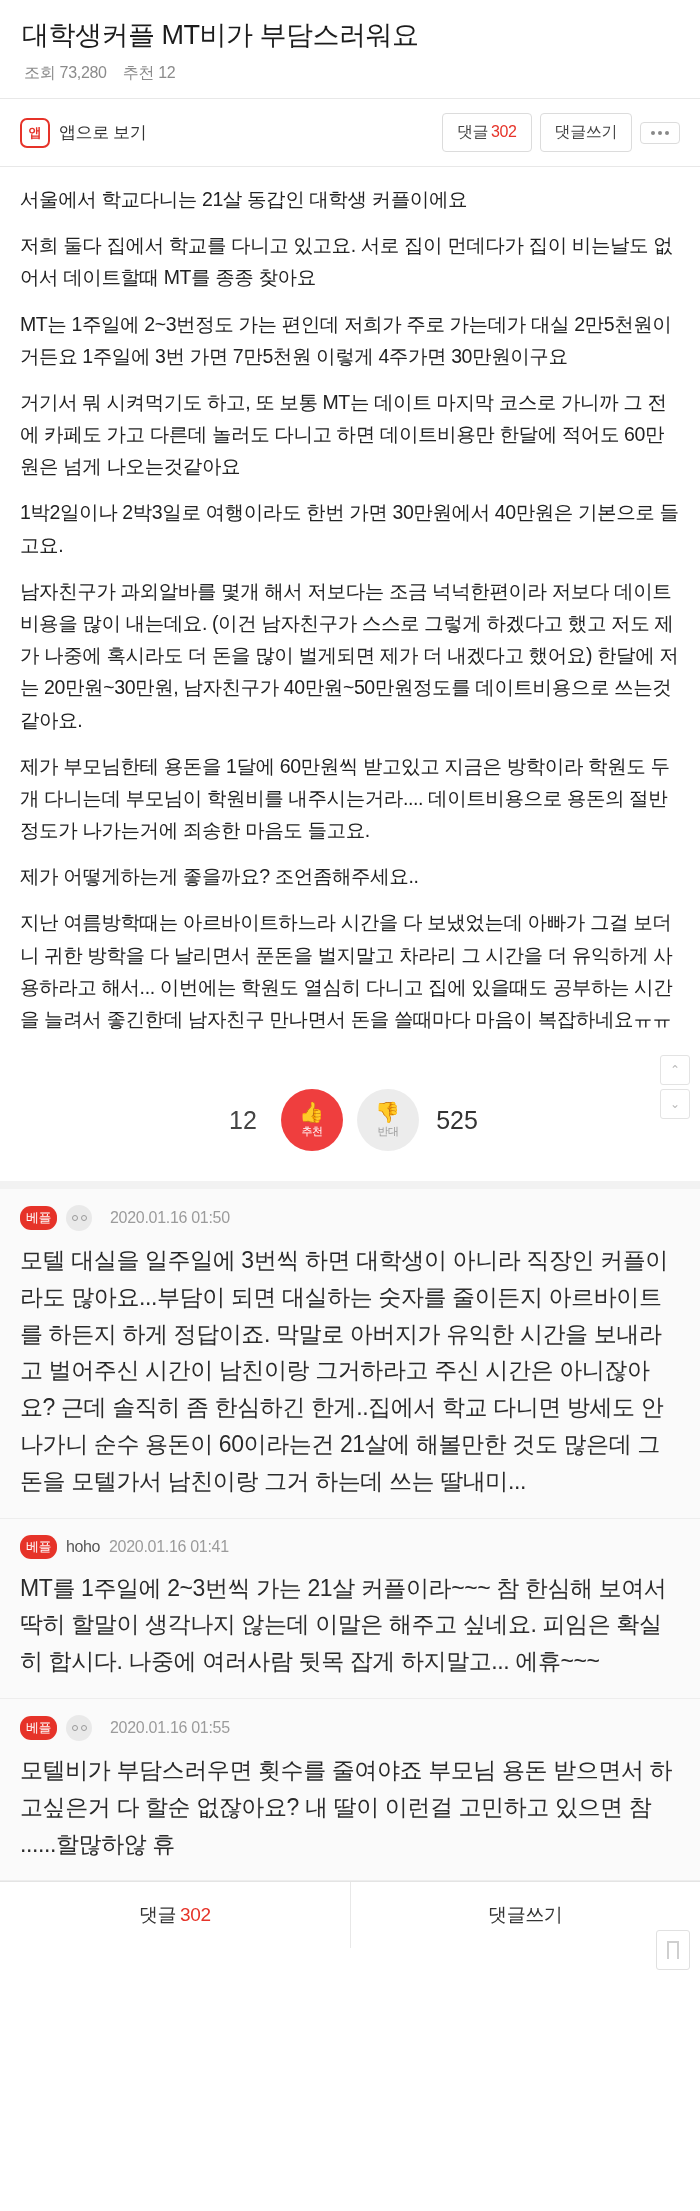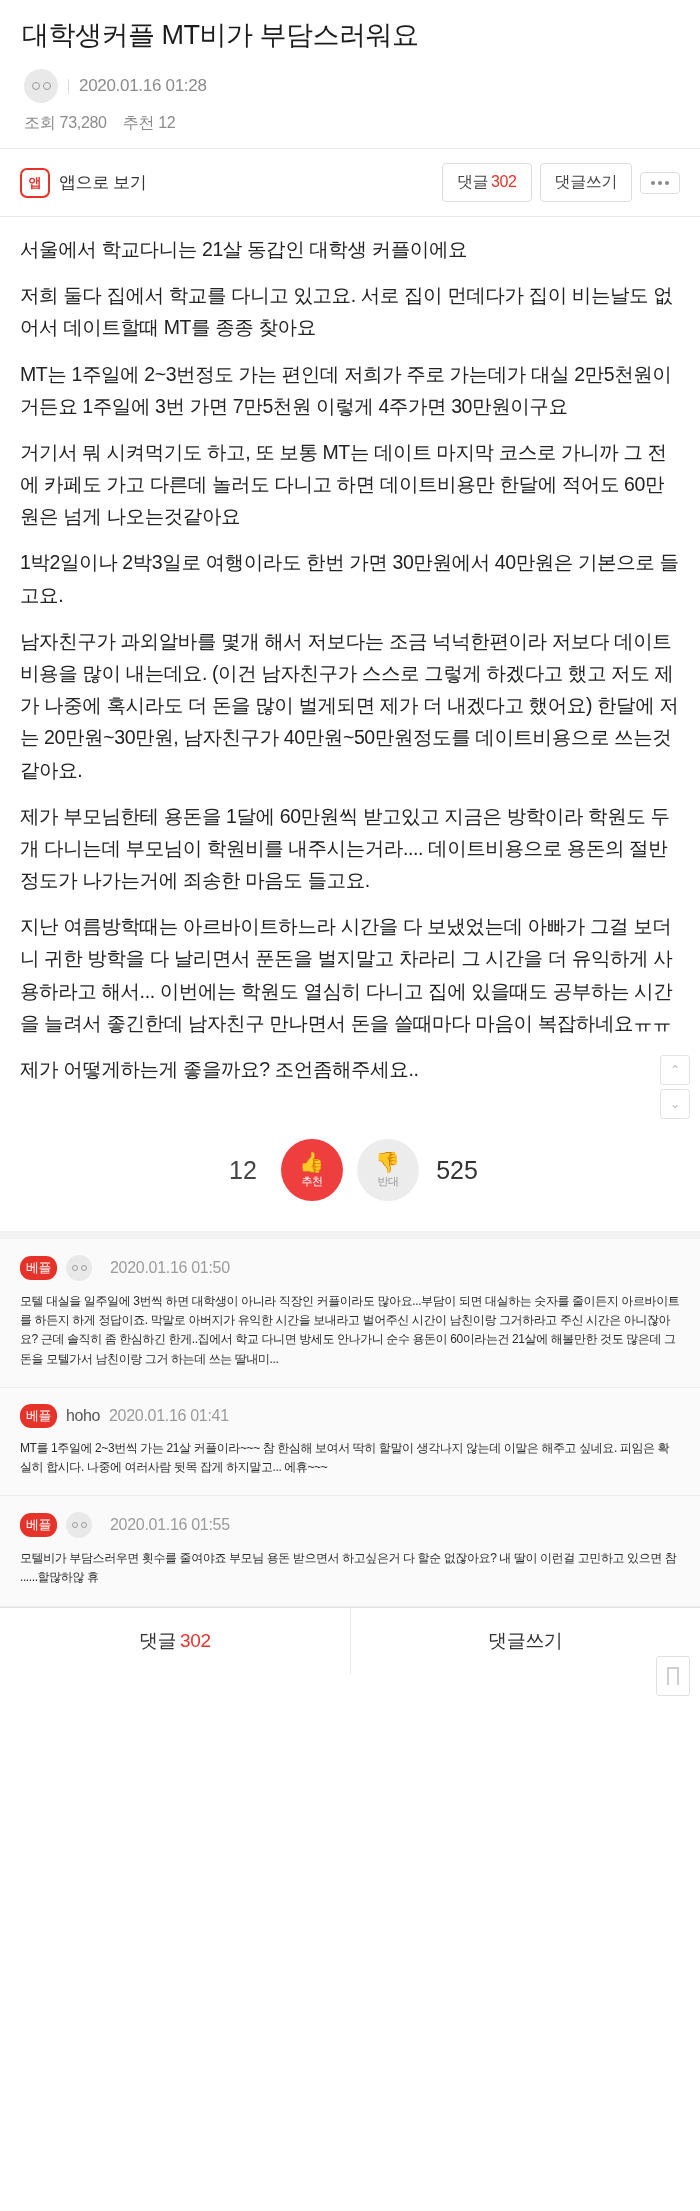--- a/index.html
+++ b/index.html
@@ -229,21 +229,21 @@
     font-size: 16px;
     color: #555;
     letter-spacing: -0.4px;
   }
   .c-date {
     font-size: 16px;
     color: #9b9b9b;
     letter-spacing: -0.3px;
   }
   .c-body {
-    font-size: 12px;
+    font-size: 23px;
     line-height: 1.6;
     color: #2a2a2a;
     letter-spacing: -0.4px;
   }
 
   
   .bottom-bar {
     display: flex;
     border-top: 1px solid #e4e4e4;
     background: #fff;
@@ -285,30 +285,20 @@
     border-top: 8px solid #fff;
   }
 </style>
 </head>
 <body>
 
 <div class="page">
 
   <div class="post-header">
     <div class="post-title">대학생커플 MT비가 부담스러워요</div>
-    <div class="meta-row">
-      <div class="avatar-anon">
-        <span class="anon-eyes">
-            <i></i>
-            <i></i>
-          </span>
-      </div>
-      <div class="meta-sep"></div>
-      <div class="meta-date">2020.01.16 01:28</div>
-    </div>
     <div class="stats-row">
       <span>조회 73,280</span>
       <span>추천 12</span>
     </div>
   </div>
   <div class="divider"></div>
 
   <div class="action-bar">
     <div class="app-view">
       <span class="app-icon">
@@ -331,22 +321,22 @@
   <div class="divider"></div>
 
   <div class="post-body">
     <p>서울에서 학교다니는 21살 동갑인 대학생 커플이에요</p>
     <p>저희 둘다 집에서 학교를 다니고 있고요. 서로 집이 먼데다가 집이 비는날도 없어서 데이트할때 MT를 종종 찾아요</p>
     <p>MT는 1주일에 2~3번정도 가는 편인데 저희가 주로 가는데가 대실 2만5천원이거든요 1주일에 3번 가면 7만5천원 이렇게 4주가면 30만원이구요</p>
     <p>거기서 뭐 시켜먹기도 하고, 또 보통 MT는 데이트 마지막 코스로 가니까 그 전에 카페도 가고 다른데 놀러도 다니고 하면 데이트비용만 한달에 적어도 60만원은 넘게 나오는것같아요</p>
     <p>1박2일이나 2박3일로 여행이라도 한번 가면 30만원에서 40만원은 기본으로 들고요.</p>
     <p>남자친구가 과외알바를 몇개 해서 저보다는 조금 넉넉한편이라 저보다 데이트비용을 많이 내는데요. (이건 남자친구가 스스로 그렇게 하겠다고 했고 저도 제가 나중에 혹시라도 더 돈을 많이 벌게되면 제가 더 내겠다고 했어요) 한달에 저는 20만원~30만원, 남자친구가 40만원~50만원정도를 데이트비용으로 쓰는것같아요.</p>
     <p>제가 부모님한테 용돈을 1달에 60만원씩 받고있고 지금은 방학이라 학원도 두개 다니는데 부모님이 학원비를 내주시는거라.... 데이트비용으로 용돈의 절반정도가 나가는거에 죄송한 마음도 들고요.</p>
+    <p>제가 어떻게하는게 좋을까요? 조언좀해주세요..</p>
     <p>지난 여름방학때는 아르바이트하느라 시간을 다 보냈었는데 아빠가 그걸 보더니 귀한 방학을 다 날리면서 푼돈을 벌지말고 차라리 그 시간을 더 유익하게 사용하라고 해서... 이번에는 학원도 열심히 다니고 집에 있을때도 공부하는 시간을 늘려서 좋긴한데 남자친구 만나면서 돈을 쓸때마다 마음이 복잡하네요ㅠㅠ</p>
-    <p>제가 어떻게하는게 좋을까요? 조언좀해주세요..</p>
   </div>
 
   <div class="vote-area">
     <div class="vote-count up">12</div>
     <div class="thumb-btn up">
       <span class="thumb-glyph">👍</span>
       <span class="thumb-label">추천</span>
     </div>
     <div class="thumb-btn down">
       <span class="thumb-glyph">👎</span>

